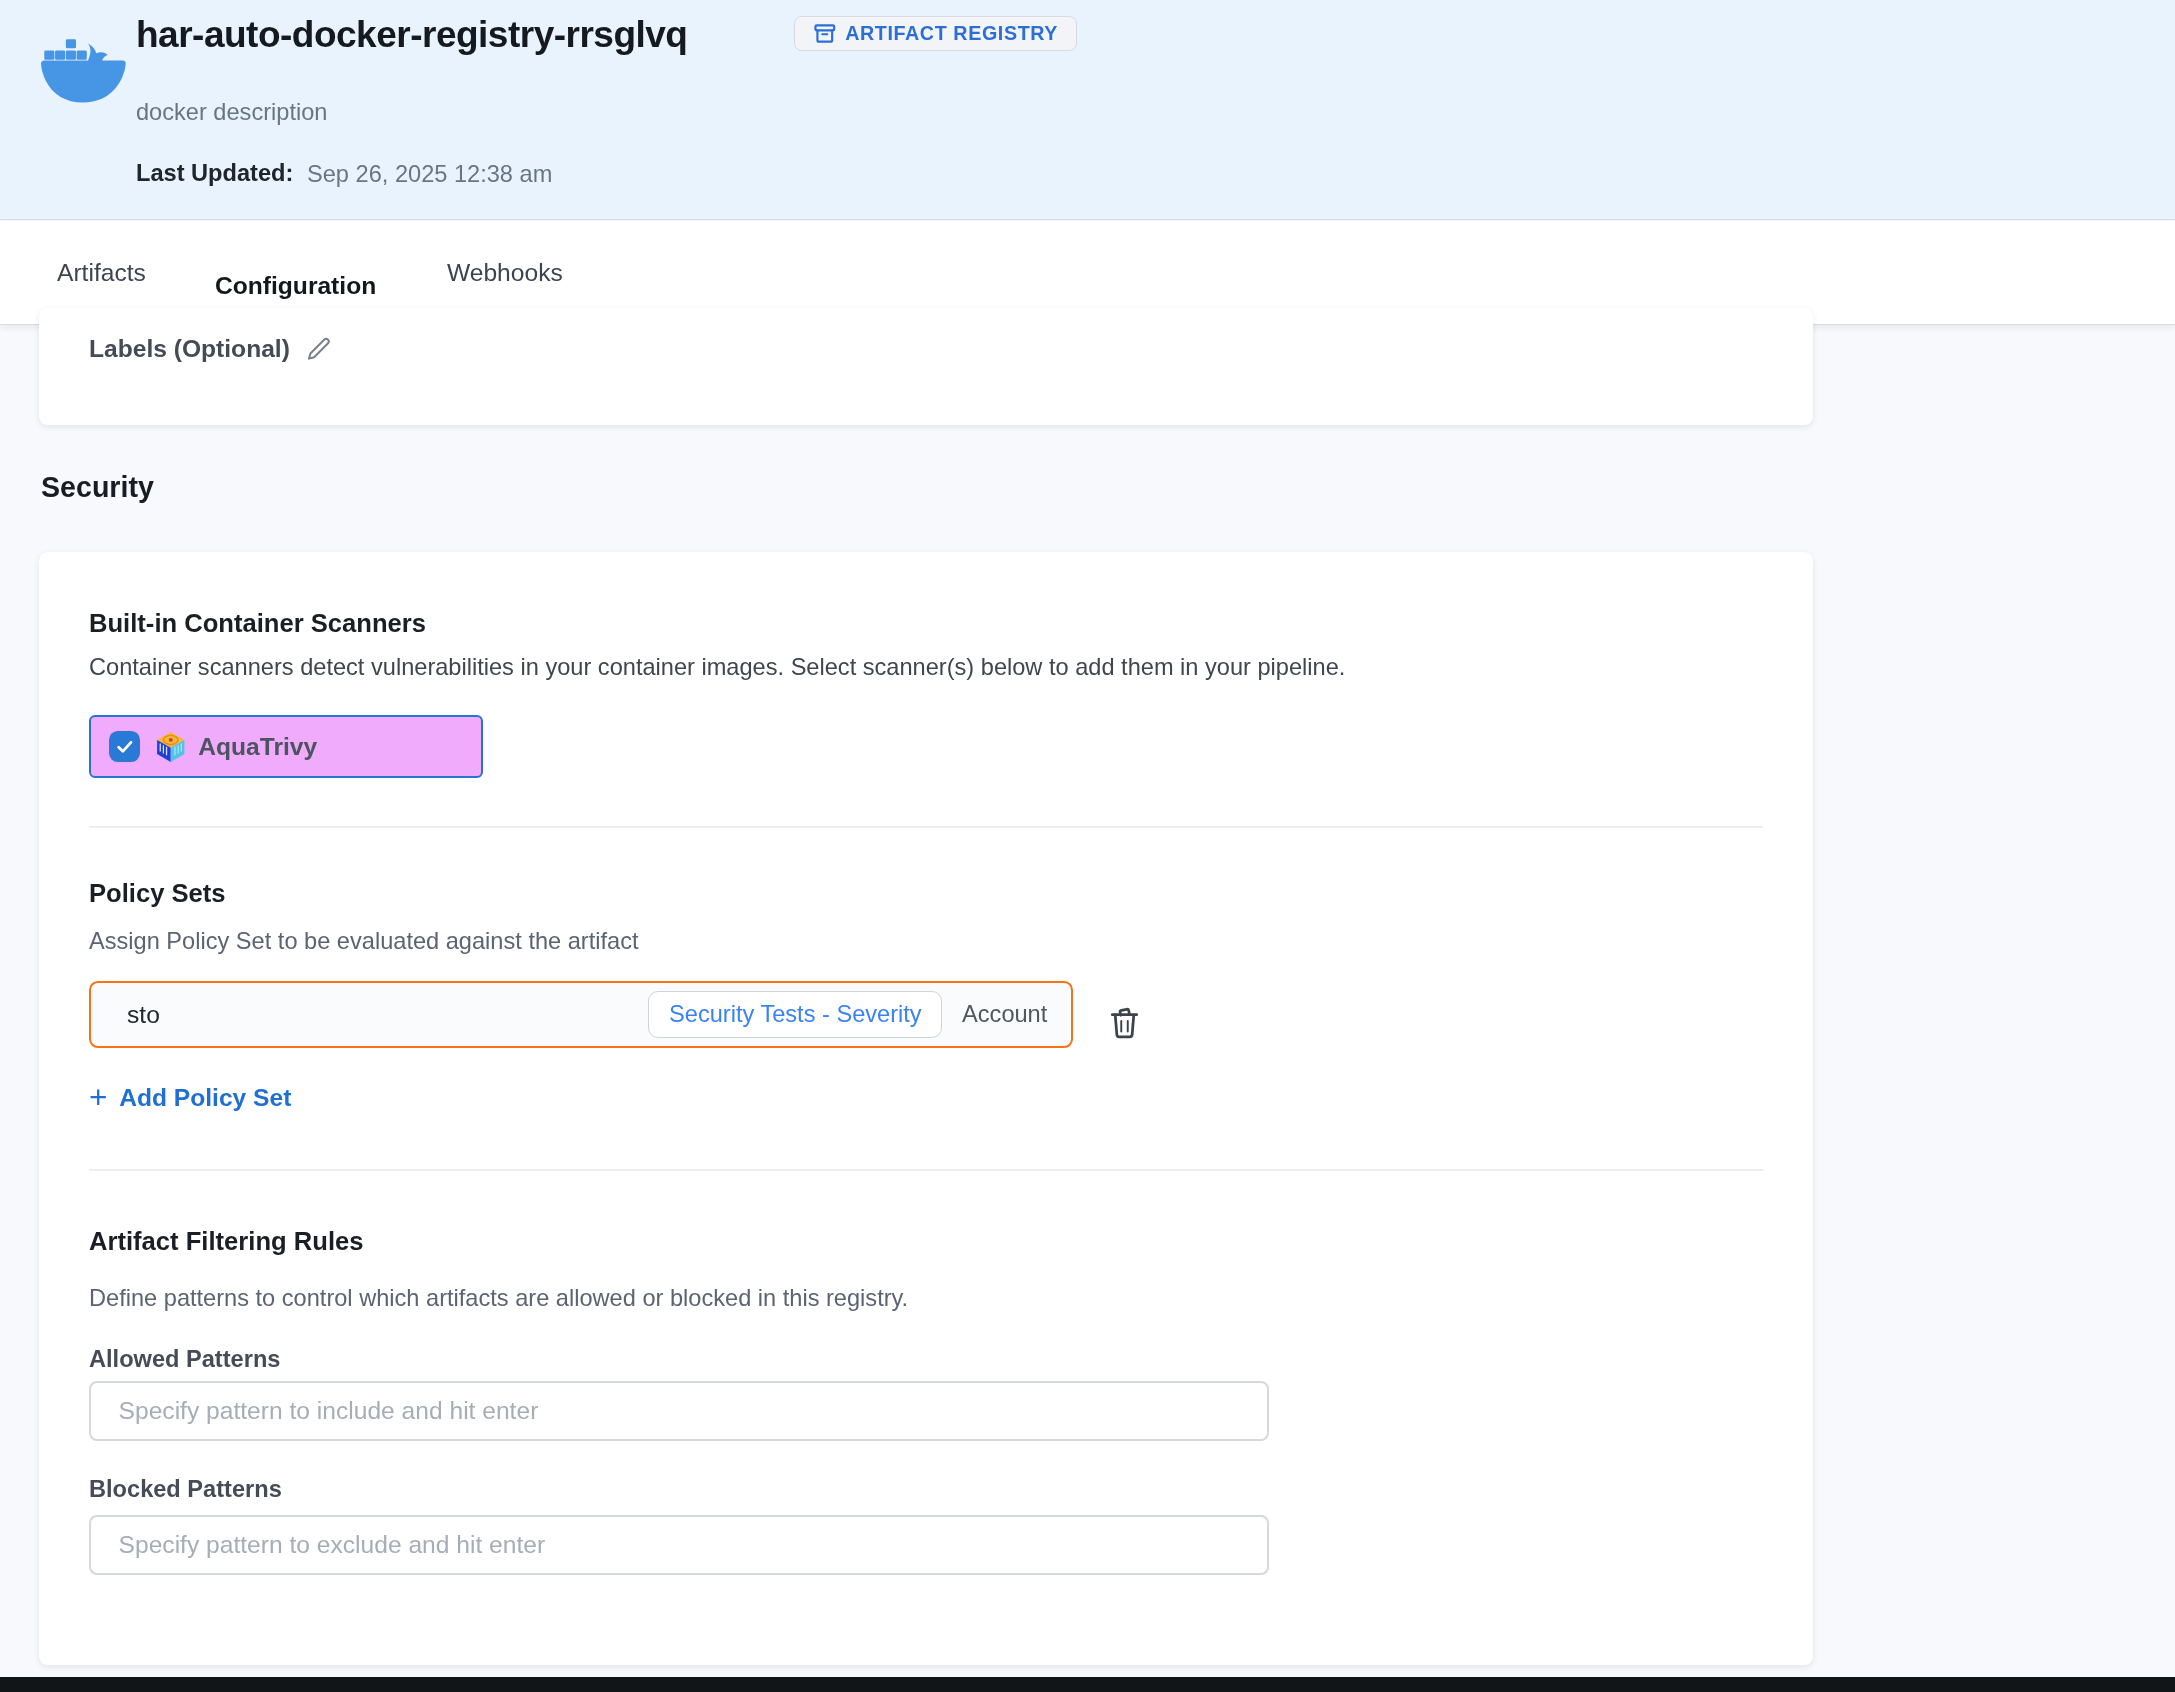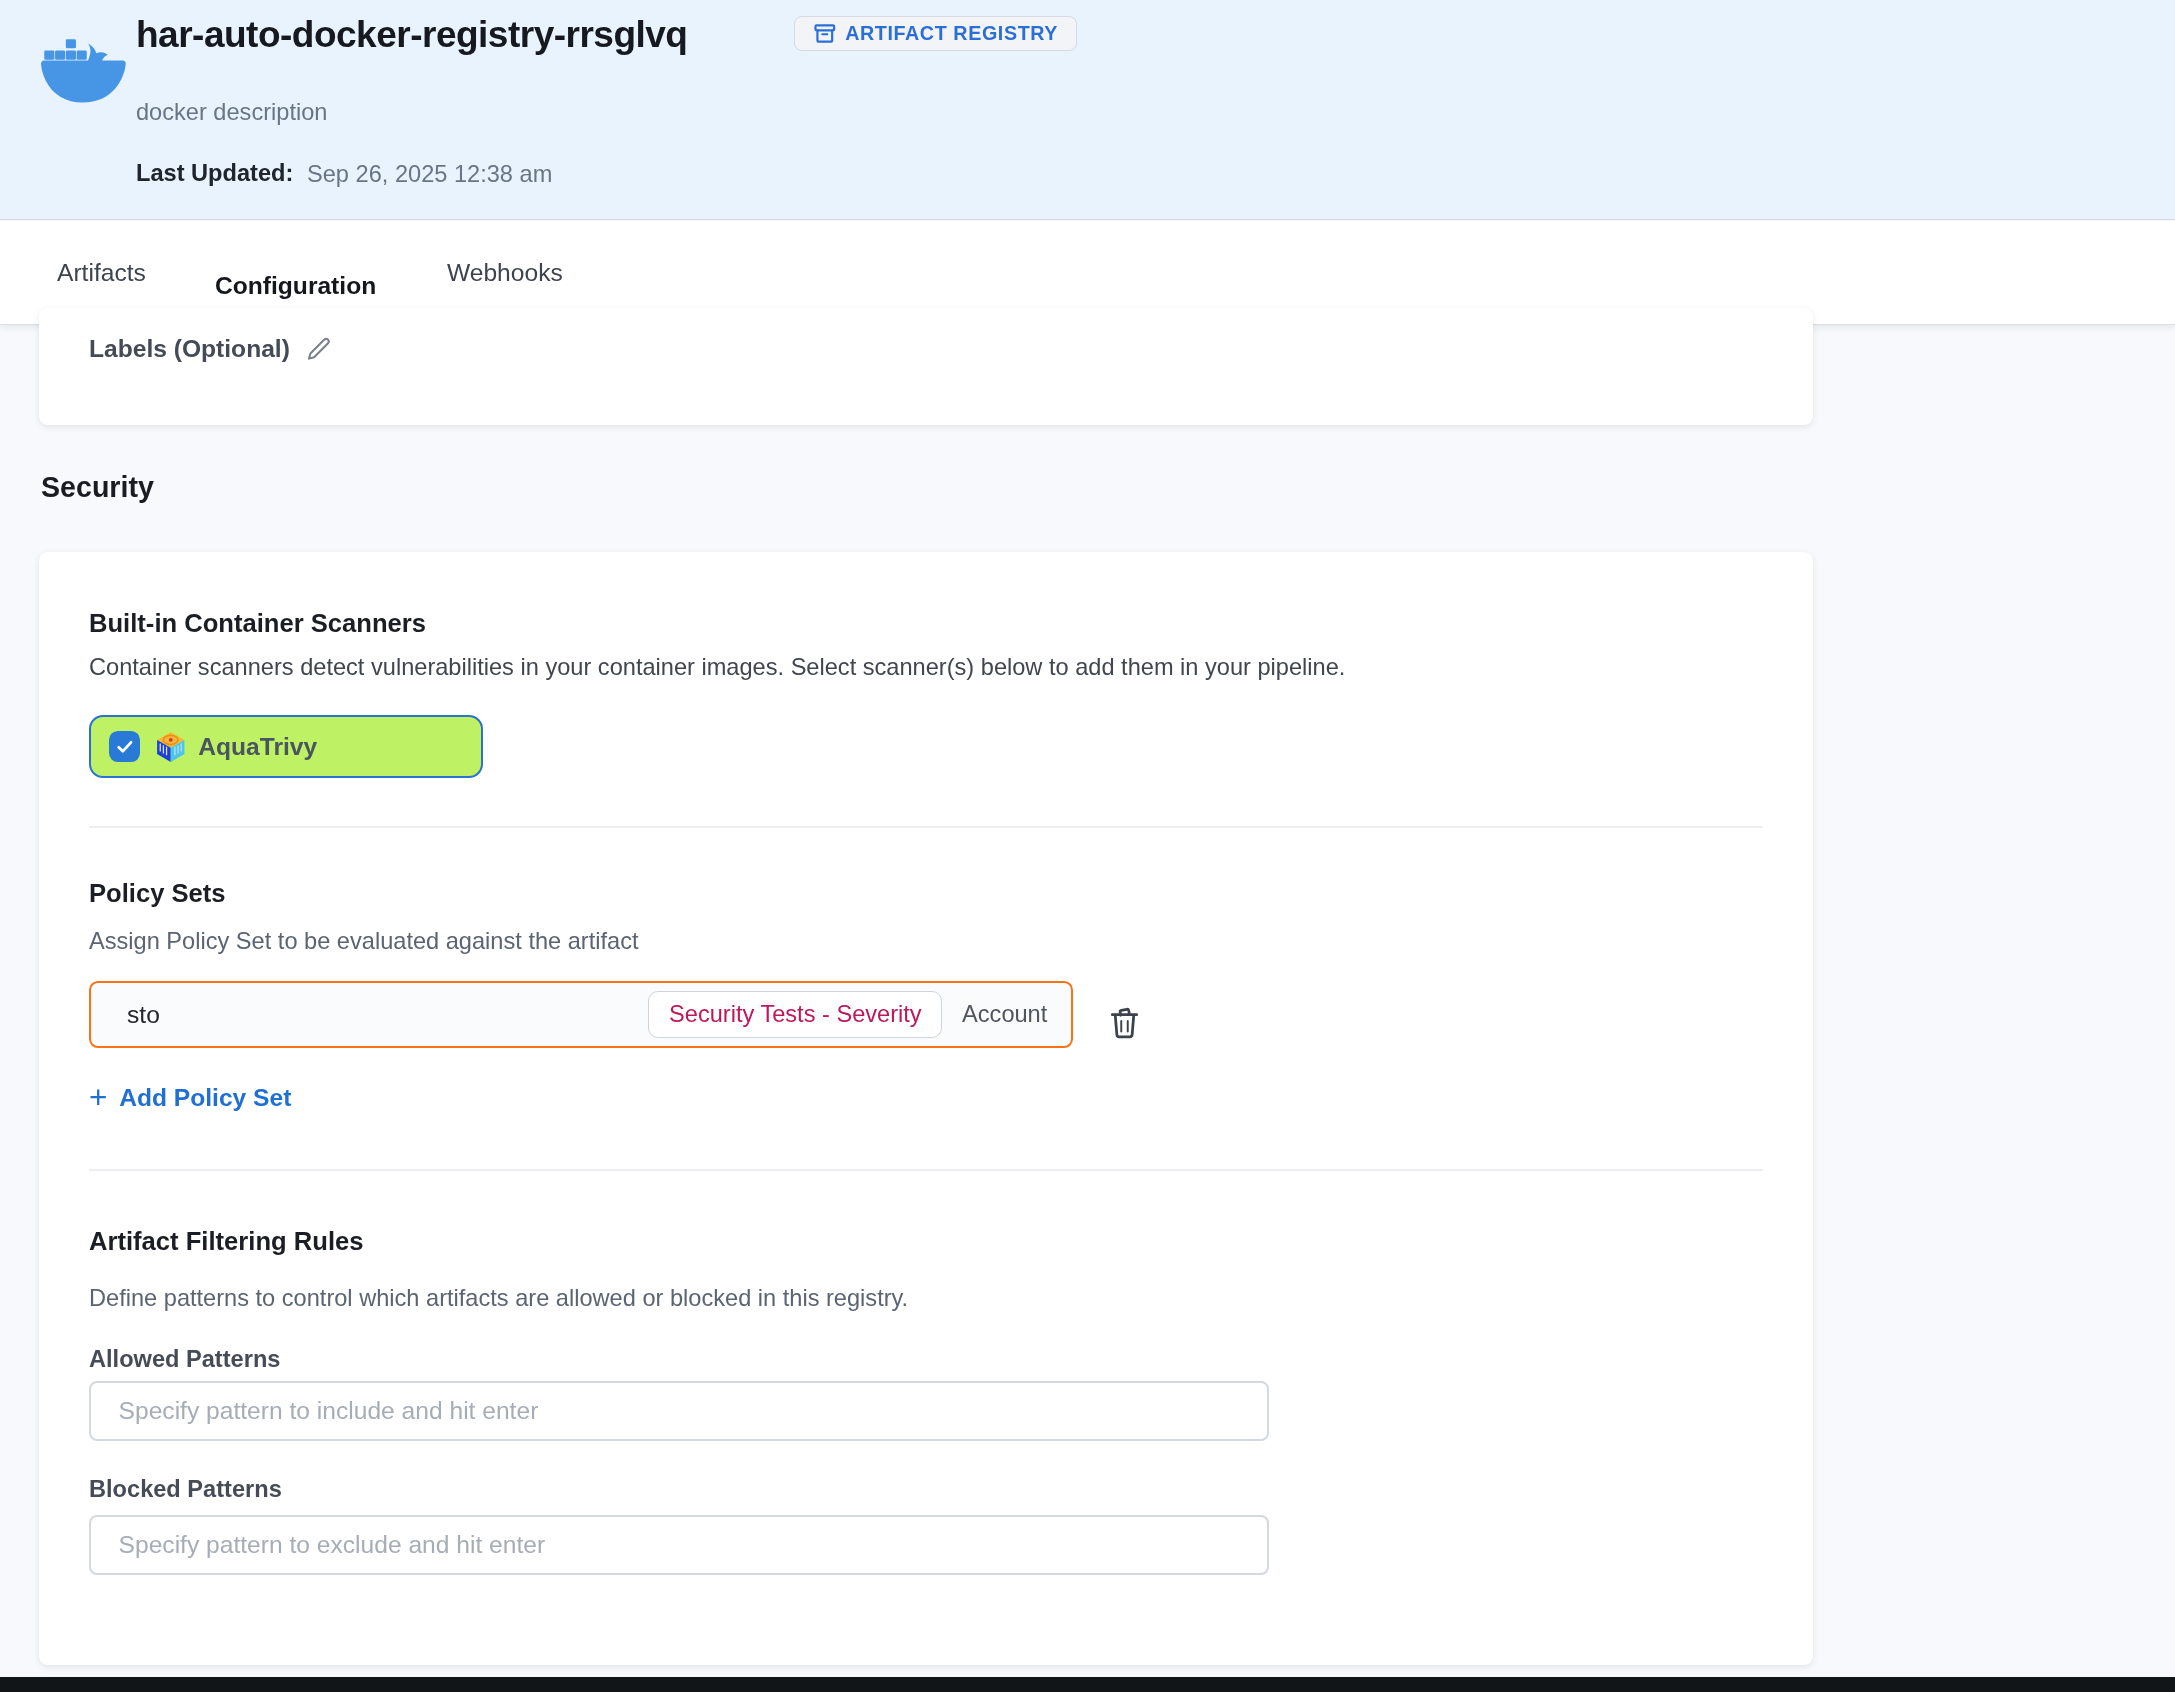--- a/index.html
+++ b/index.html
@@ -64,42 +64,42 @@
   }
   .card-security { top:552px; height:1113px; }
 
   .card-h { font-size:25.6px; font-weight:700; color:#1b1e24; position:absolute; left:50px; }
   .card-desc { font-size:23.6px; position:absolute; left:50px; }
   .divider { position:absolute; left:50px; width:1674px; height:0; border-top:2px solid #eceef2; }
 
   
   .scanner-tile {
     position:absolute; left:50px; top:163px; width:394px; height:63px;
-    background:#bef264; border:2px solid #2a72d2; border-radius:14px;
+    background:#f0abfc; border:2px solid #2a72d2; border-radius:6px;
     display:flex; align-items:center; cursor:pointer;
   }
   .checkbox {
     width:31.5px; height:31.5px; margin-left:17.7px; background:#2979d6;
     border-radius:8.9px; display:flex; align-items:center; justify-content:center;
   }
   .scanner-icon { width:31.5px; height:31.5px; margin-left:14.8px; }
   .scanner-label { margin-left:11.8px; font-size:24.6px; font-weight:600; color:#4b5560; }
 
   
   .policy-row {
     position:absolute; left:50px; top:429px; width:984px; height:67px;
     background:#fafbfd; border:2px solid #f97316; border-radius:8.9px;
     display:flex; align-items:center; cursor:pointer;
   }
   .policy-name { margin-left:36px; font-size:24.6px; color:#22262e; }
   .policy-right { position:absolute; right:15.8px; display:flex; align-items:center; gap:19.7px; }
   .policy-tag {
     height:47px; padding:0 19.7px; background:#ffffff;
     border:1px solid #cfd3da; border-radius:9.9px;
-    display:flex; align-items:center; font-size:23.6px; color:#be185d;
+    display:flex; align-items:center; font-size:23.6px; color:#3b82f6;
   }
   .policy-scope { font-size:23.6px; color:#50565f; padding-right:7.9px; }
   .trash-btn { position:absolute; left:1066px; top:451px; width:39px; height:39px; cursor:pointer; }
 
   .add-link {
     position:absolute; left:50px; top:532px;
     display:flex; align-items:center; gap:11.8px; cursor:pointer;
   }
   .add-plus { font-size:31.5px; font-weight:400; color:#1f6fd5; line-height:27.6px; }
   .add-text { font-size:24.6px; font-weight:600; color:#1f6fd5; }

